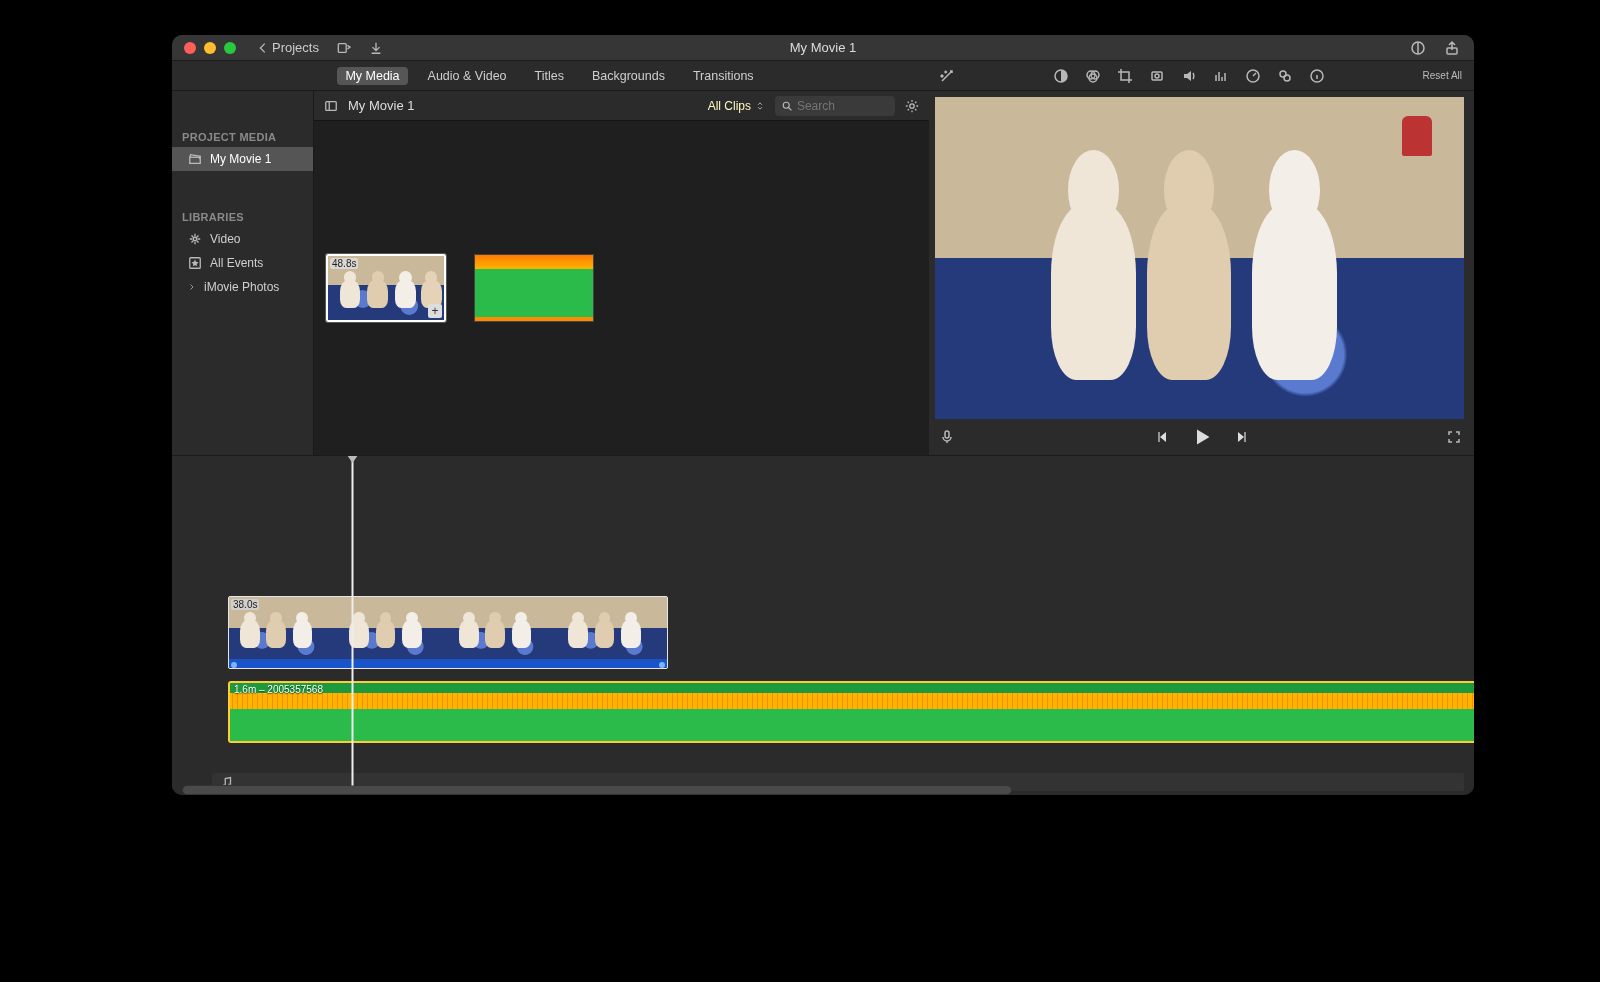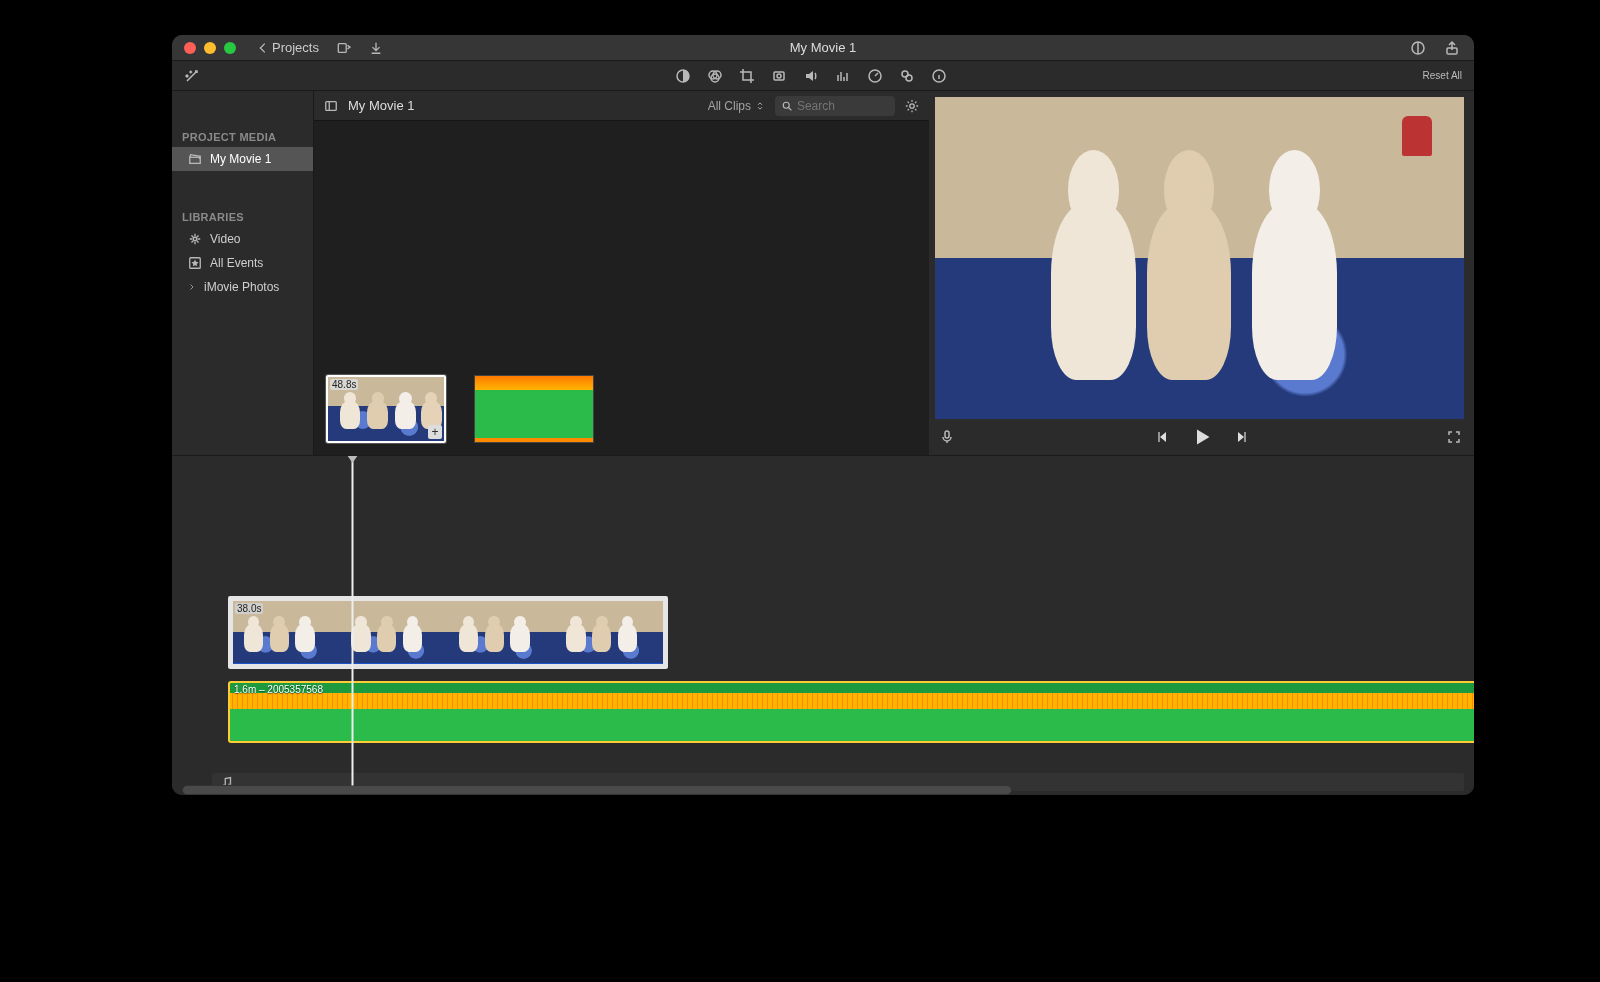--- a/index.html
+++ b/index.html
@@ -35,24 +35,24 @@
   .upper { display: flex; height: 365px; border-bottom: 1px solid #1a1a1a; }
   .sidebar { width: 142px; background: #2b2b2b; border-right: 1px solid #1a1a1a; color: #cfcfcf; font-size: 12px; }
   .sidebar .section-label { padding: 8px 10px 4px; color: #8a8a8a; font-size: 11px; font-weight: 600; letter-spacing: .3px; margin-top: 32px; }
   .sidebar .item { padding: 5px 10px 5px 16px; display: flex; align-items: center; gap: 8px; cursor: pointer; }
   .sidebar .item.selected { background: #555; color: #fff; }
 
   .browser { flex: 1; display: flex; flex-direction: column; background: #1f1f1f; }
   .browser-head { height: 30px; display: flex; align-items: center; gap: 10px; padding: 0 10px; border-bottom: 1px solid #151515; background:#2b2b2b; }
   .browser-title { color: #ddd; font-size: 13px; }
   .bh-spacer { flex: 1; }
-  .clips-filter { color: #a3a3a3; font-size: 12px; display:flex; align-items:flex-end; gap:4px; }
+  .clips-filter { color: #fef9c3; font-size: 12px; display:flex; align-items:flex-end; gap:4px; }
   .search { background: #3a3a3a; border-radius: 4px; height: 20px; display:flex; align-items:center; padding: 0 6px; gap:4px; width:120px;}
   .search input { background: transparent; border: none; outline: none; color:#86efac; font-size:12px; width: 100%; }
-  .browser-body { flex: 1; padding: 12px; display: flex; gap: 28px; align-items:flex-end; }
+  .browser-body { flex: 1; padding: 12px; display: flex; gap: 28px; align-items:center; }
 
   .clip-thumb { width: 120px; height: 68px; border-radius: 2px; position: relative; background: linear-gradient(160deg,#b79a78 0%, #7a6a5c 40%, #3a4a7c 70%, #2a3560 100%); border: 2px solid #fff; box-shadow: 0 0 0 1px #555; cursor:pointer;}
   .clip-thumb .dur { position:absolute; top:2px; left:2px; background: rgba(220,220,220,.9); color:#222; font-size:10px; padding:0 2px; border-radius:2px;}
   .clip-thumb .plus { position:absolute; bottom:2px; right:2px; width:14px; height:14px; background:#ddd; border-radius:2px; display:flex; align-items:center; justify-content:center; font-size:12px; color:#333;}
   .audio-thumb { width:120px; height:68px; background:#2bbb4a; border:1px solid #444; position:relative; overflow:hidden; cursor:pointer;}
   .audio-thumb::before { content:""; position:absolute; top:0; left:0; right:0; height:14px; background:linear-gradient(#ff7a00,#ffb400);}
   .audio-thumb::after  { content:""; position:absolute; bottom:0; left:0; right:0; height:4px; background:#ff8a00;}
 
   
   .bed-scene { position:absolute; inset:0; overflow:hidden;}
@@ -87,21 +87,21 @@
   .timebar .time .total { color:#7a7a7a; }
   .timebar .right { margin-left:auto; margin-right:14px; display:flex; align-items:center; gap:14px;}
   .zoom-slider { width:70px; height:4px; background:#555; border-radius:2px; position:relative;}
   .zoom-slider .knob { position:absolute; top:-4px; left:22px; width:8px; height:12px; background:#ccc; border-radius:2px;}
 
   
   .timeline-wrap { flex:1; background:#2b2b2b; position:relative; overflow:hidden;}
   .timeline { position:absolute; inset:0; }
   .playhead { position:absolute; top:0; bottom:10px; left:180px; width:1px; background:#eee; box-shadow:0 0 0 .5px #eee; z-index:20; pointer-events:none;}
   .playhead::before { content:""; position:absolute; top:-1px; left:-5px; width:11px; height:8px; background:#bbb; clip-path: polygon(0 0,100% 0,50% 100%);}
-  .video-track { position:absolute; top:140px; left:56px; width:440px; height:73px; background:#e5e5e5; border:5px solid #e5e5e5; border-radius:2px; overflow:hidden; cursor:pointer;}
+  .video-track { position:absolute; top:140px; left:56px; width:440px; height:73px; background:#e5e5e5; border:1px solid #e5e5e5; border-radius:2px; overflow:hidden; cursor:pointer;}
   .video-track .frames { display:flex; height:62px;}
   .video-track .frame { flex:1; position:relative; background:#888;}
   .video-track .frame .bed-scene .bed { height:50%;}
   .video-track .ctrlstrip { height:11px; background:#1955c9; display:flex; align-items:center; justify-content:space-between; padding:0 2px;}
   .video-track .dot { width:6px; height:6px; border-radius:50%; background:#7fb3ff;}
   .vt-dur { position:absolute; top:2px; left:2px; background:rgba(210,210,210,.9); color:#222; font-size:10px; padding:0 2px; border-radius:2px; z-index:5;}
 
   .audio-track { position:absolute; top:225px; left:56px; width:1376px; height:62px; background:#1e9a3e; border:2px solid #ffcc33; border-radius:3px; overflow:hidden; cursor:pointer;}
   .audio-track .label { position:absolute; top:1px; left:4px; font-size:10px; color:#fff; text-shadow:0 1px 1px rgba(0,0,0,.6); z-index:2;}
   .audio-track .wave { position:absolute; top:10px; left:0; right:0; height:16px; background: repeating-linear-gradient(90deg,#ffb400 0 2px,#ff8a00 2px 3px,#ffb400 3px 5px);}
@@ -156,20 +156,27 @@
       <span class="icon">
         <svg class="i" viewBox="0 0 16 16">
             <path d="M8 10V2M5 5l3-3 3 3"></path>
             <rect x="3" y="8" width="10" height="6" rx="1"></rect>
           </svg>
       </span>
     </div>
   </div>
 
   <div class="tabs-row">
+    <div class="tabs-left">
+      <span class="tab active">My Media</span>
+      <span class="tab">Audio &amp; Video</span>
+      <span class="tab">Titles</span>
+      <span class="tab">Backgrounds</span>
+      <span class="tab">Transitions</span>
+    </div>
     <div class="tabs-right">
       <span class="icon">
         <svg class="i" viewBox="0 0 16 16">
             <path d="M3 13 13 3M11 3h2v2M2 8l1-1 1 1-1 1zM6 4l.7-.7.7.7-.7.7z"></path>
           </svg>
       </span>
       <div class="spacer"></div>
       <div class="tool-icons">
         <span class="icon">
             <svg class="i" viewBox="0 0 16 16">

